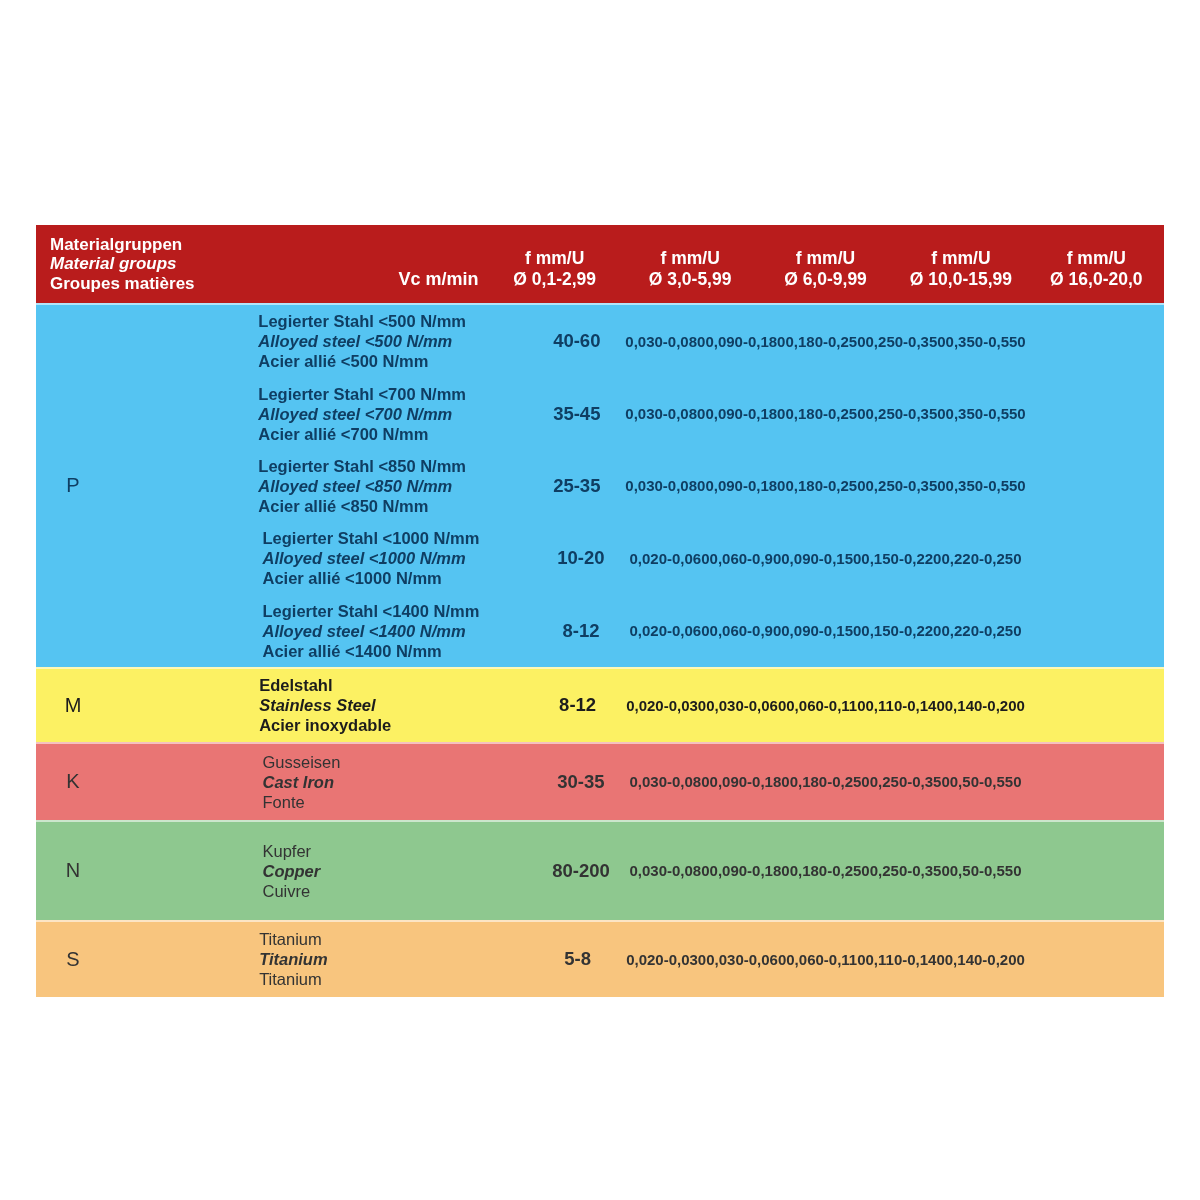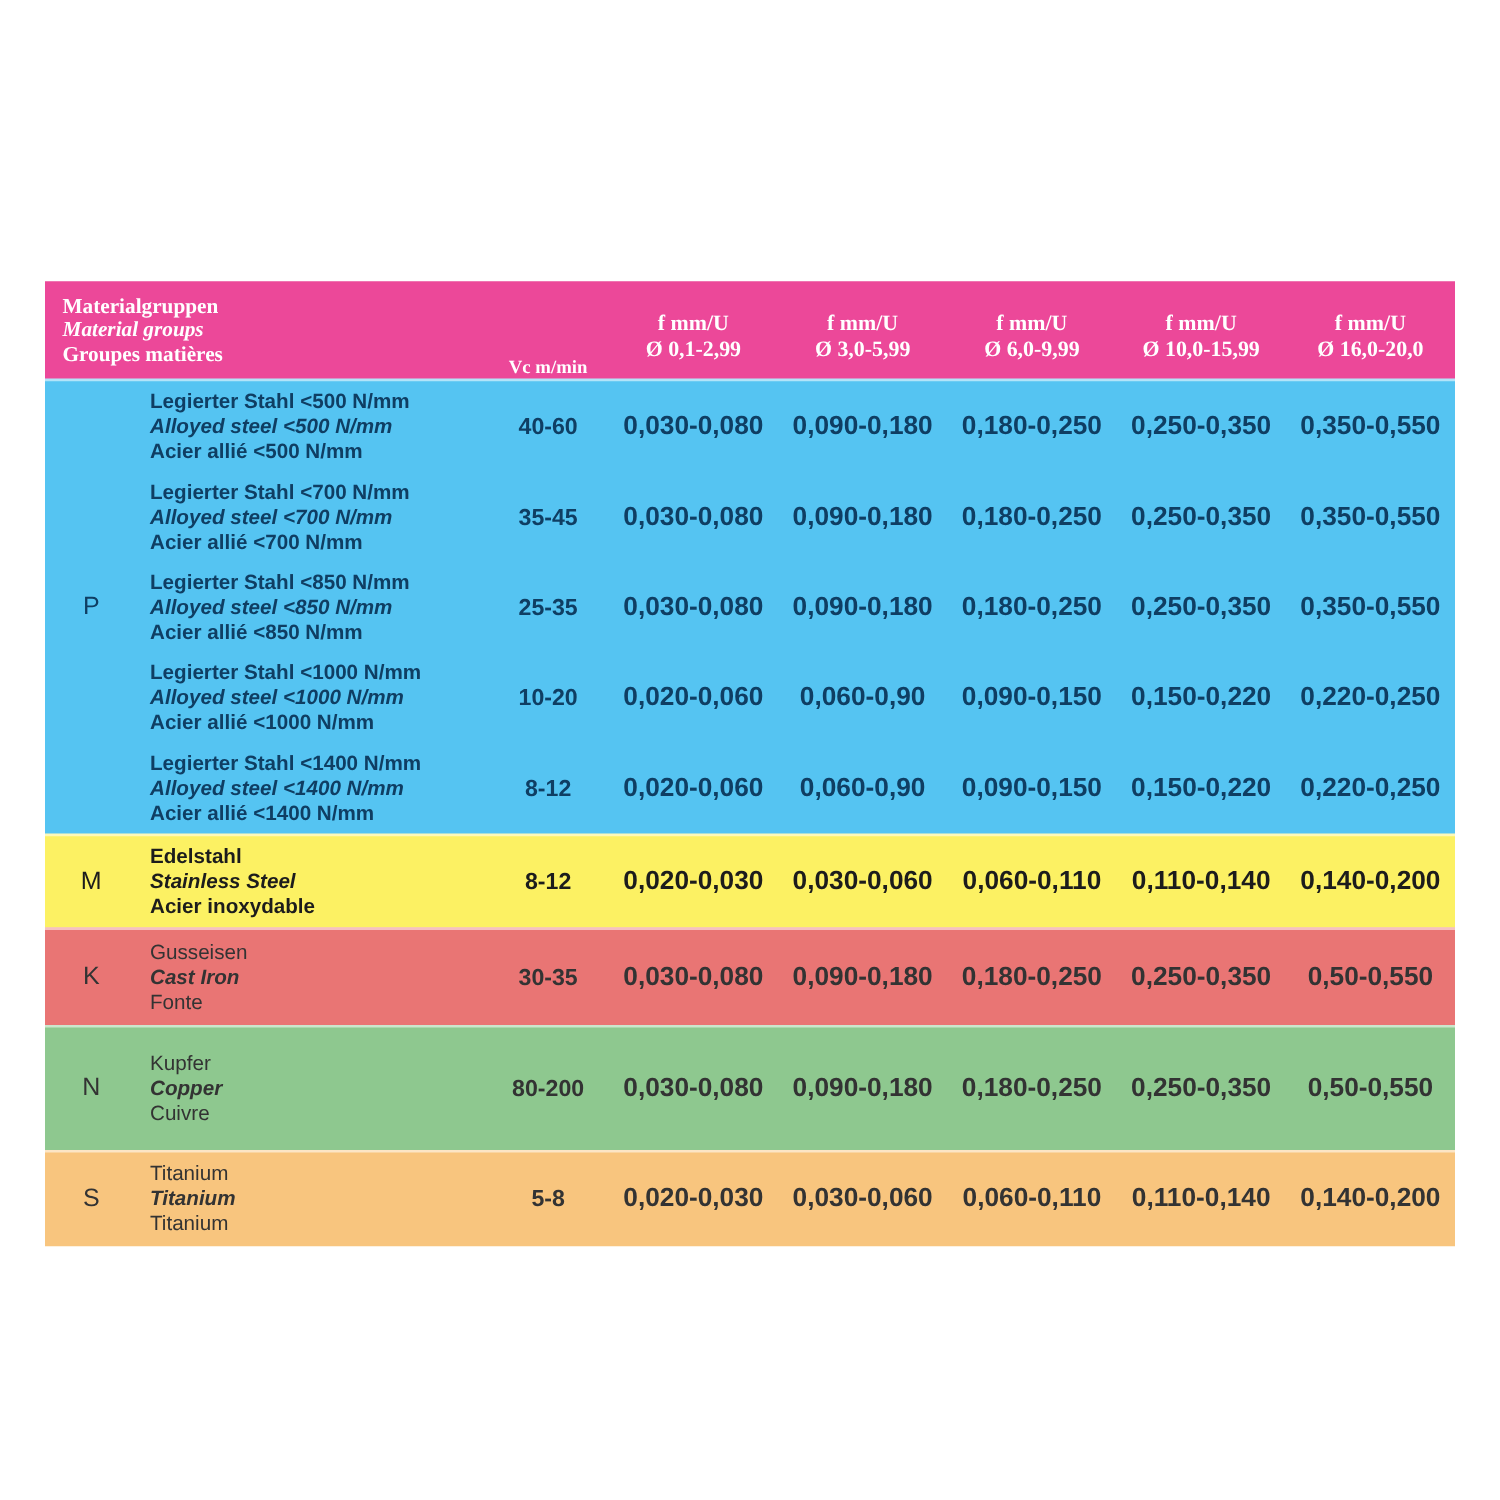--- a/index.html
+++ b/index.html
@@ -17,66 +17,66 @@
   }
   .header-title{
     width:354px;box-sizing:border-box;padding-left:14px;
     display:flex;flex-direction:column;justify-content:center;
     font-size:17px;line-height:19.5px;font-weight:bold;
   }
   .header-title .l2{font-style:italic;}
   .header-vc{
     width:97px;box-sizing:border-box;
     display:flex;align-items:flex-end;justify-content:center;
-    font-weight:bold;font-size:15px;
+    padding-bottom:13px;font-weight:bold;font-size:18px;
   }
   .header-fcols{flex:1;display:flex;}
   .header-f{
     flex:1;display:flex;flex-direction:column;justify-content:flex-end;
     align-items:center;box-sizing:border-box;padding-bottom:13px;
     font-weight:bold;font-size:17.5px;white-space:nowrap;
   }
   
   .section{
     display:flex;box-sizing:border-box;
     border-top:2px solid rgba(255,255,255,0.55);
   }
   .letter{
     width:74px;display:flex;align-items:center;justify-content:center;
     font-size:20px;
   }
-  .rows{flex:1;display:flex;flex-direction:column;}
+  .rows{flex:1;display:flex;flex-direction:column;align-items:center;}
   .row{display:flex;align-items:center;}
   .section[data-group="P"] .row{height:72.4px;}
   .section[data-group="M"] .row{height:73px;}
   .section[data-group="K"] .row{height:76px;}
   .section[data-group="N"] .row{height:98px;}
   .section[data-group="S"] .row{height:75px;}
   .names{
     width:280px;box-sizing:border-box;padding-left:10px;
     font-size:16.5px;line-height:20px;white-space:nowrap;
   }
   .names .n2{font-style:italic;font-weight:bold;}
   .section.bold-names .n1,
   .section.bold-names .n3{font-weight:bold;}
   .vc{
     width:97px;text-align:center;font-weight:bold;font-size:18.5px;
     white-space:nowrap;
   }
   .fvals{flex:1;display:flex;}
   .fval{
-    flex:1;text-align:center;font-weight:bold;font-size:21px;
+    flex:1;text-align:center;font-weight:bold;font-size:15px;
     white-space:nowrap;
   }
 </style>
 </head>
 <body>
 
 <div class="feed-table">
-  <div class="header-row" id="header-row" style="background: #ec4899; font-family: Liberation Serif, serif;">
+  <div class="header-row" id="header-row" style="background: #b91c1c;">
     <div class="header-title">
       <div class="l1">Materialgruppen</div>
       <div class="l2">Material groups</div>
       <div class="l3">Groupes matières</div>
     </div>
     <div class="header-vc">Vc m/min</div>
     <div class="header-fcols" id="header-fcols">
         <div class="header-f">
           <div>f mm/U</div>
           <div>Ø 0,1-2,99</div>

